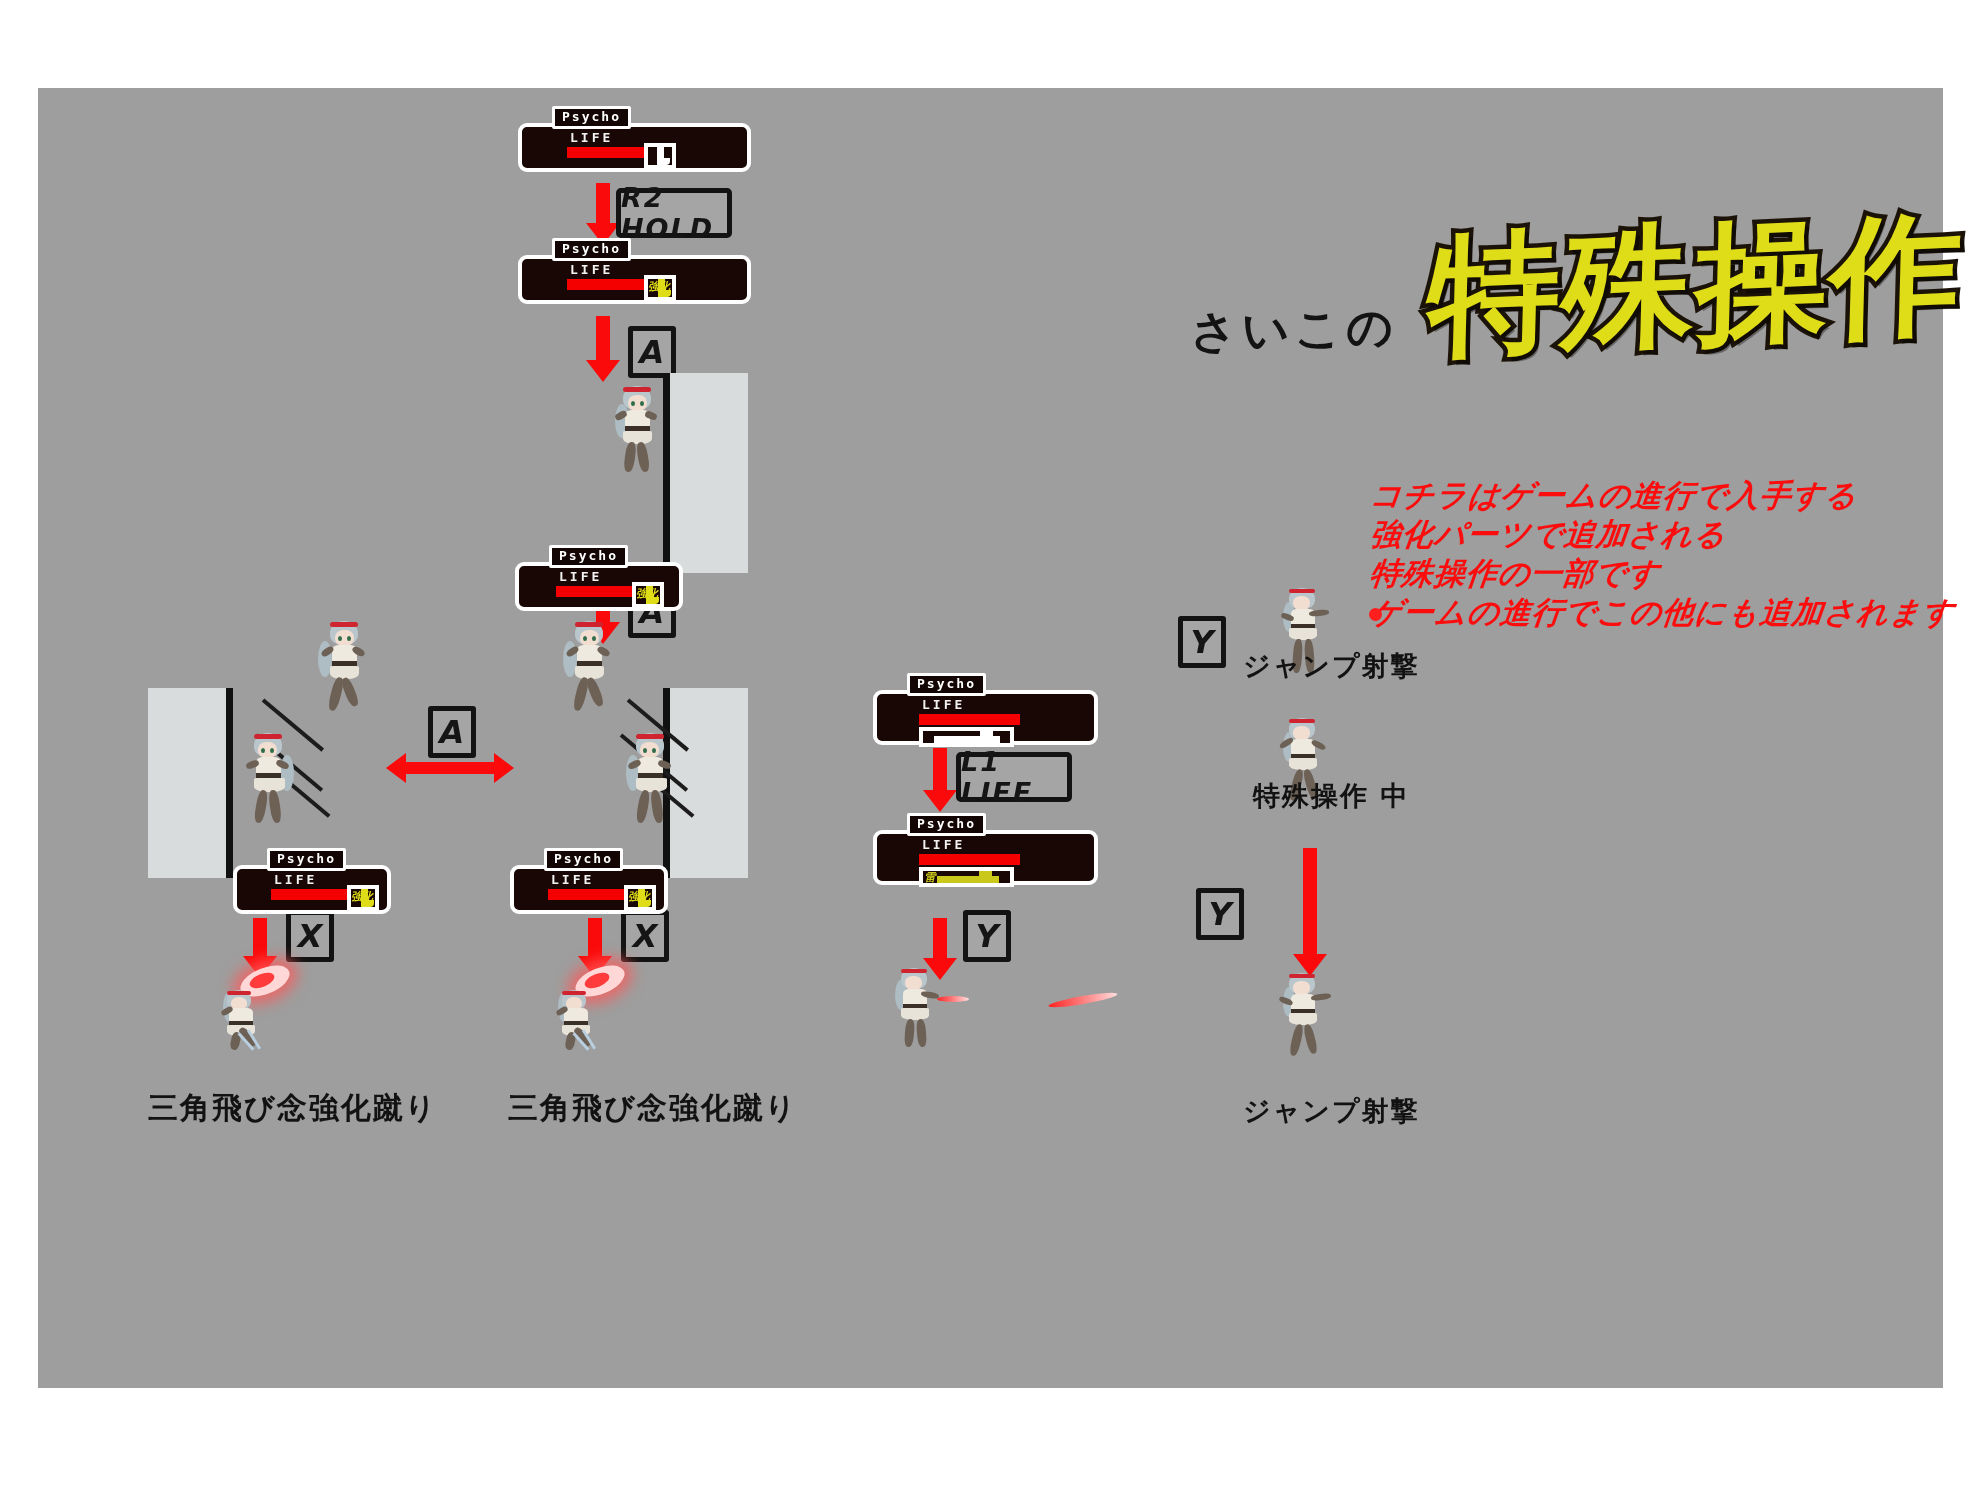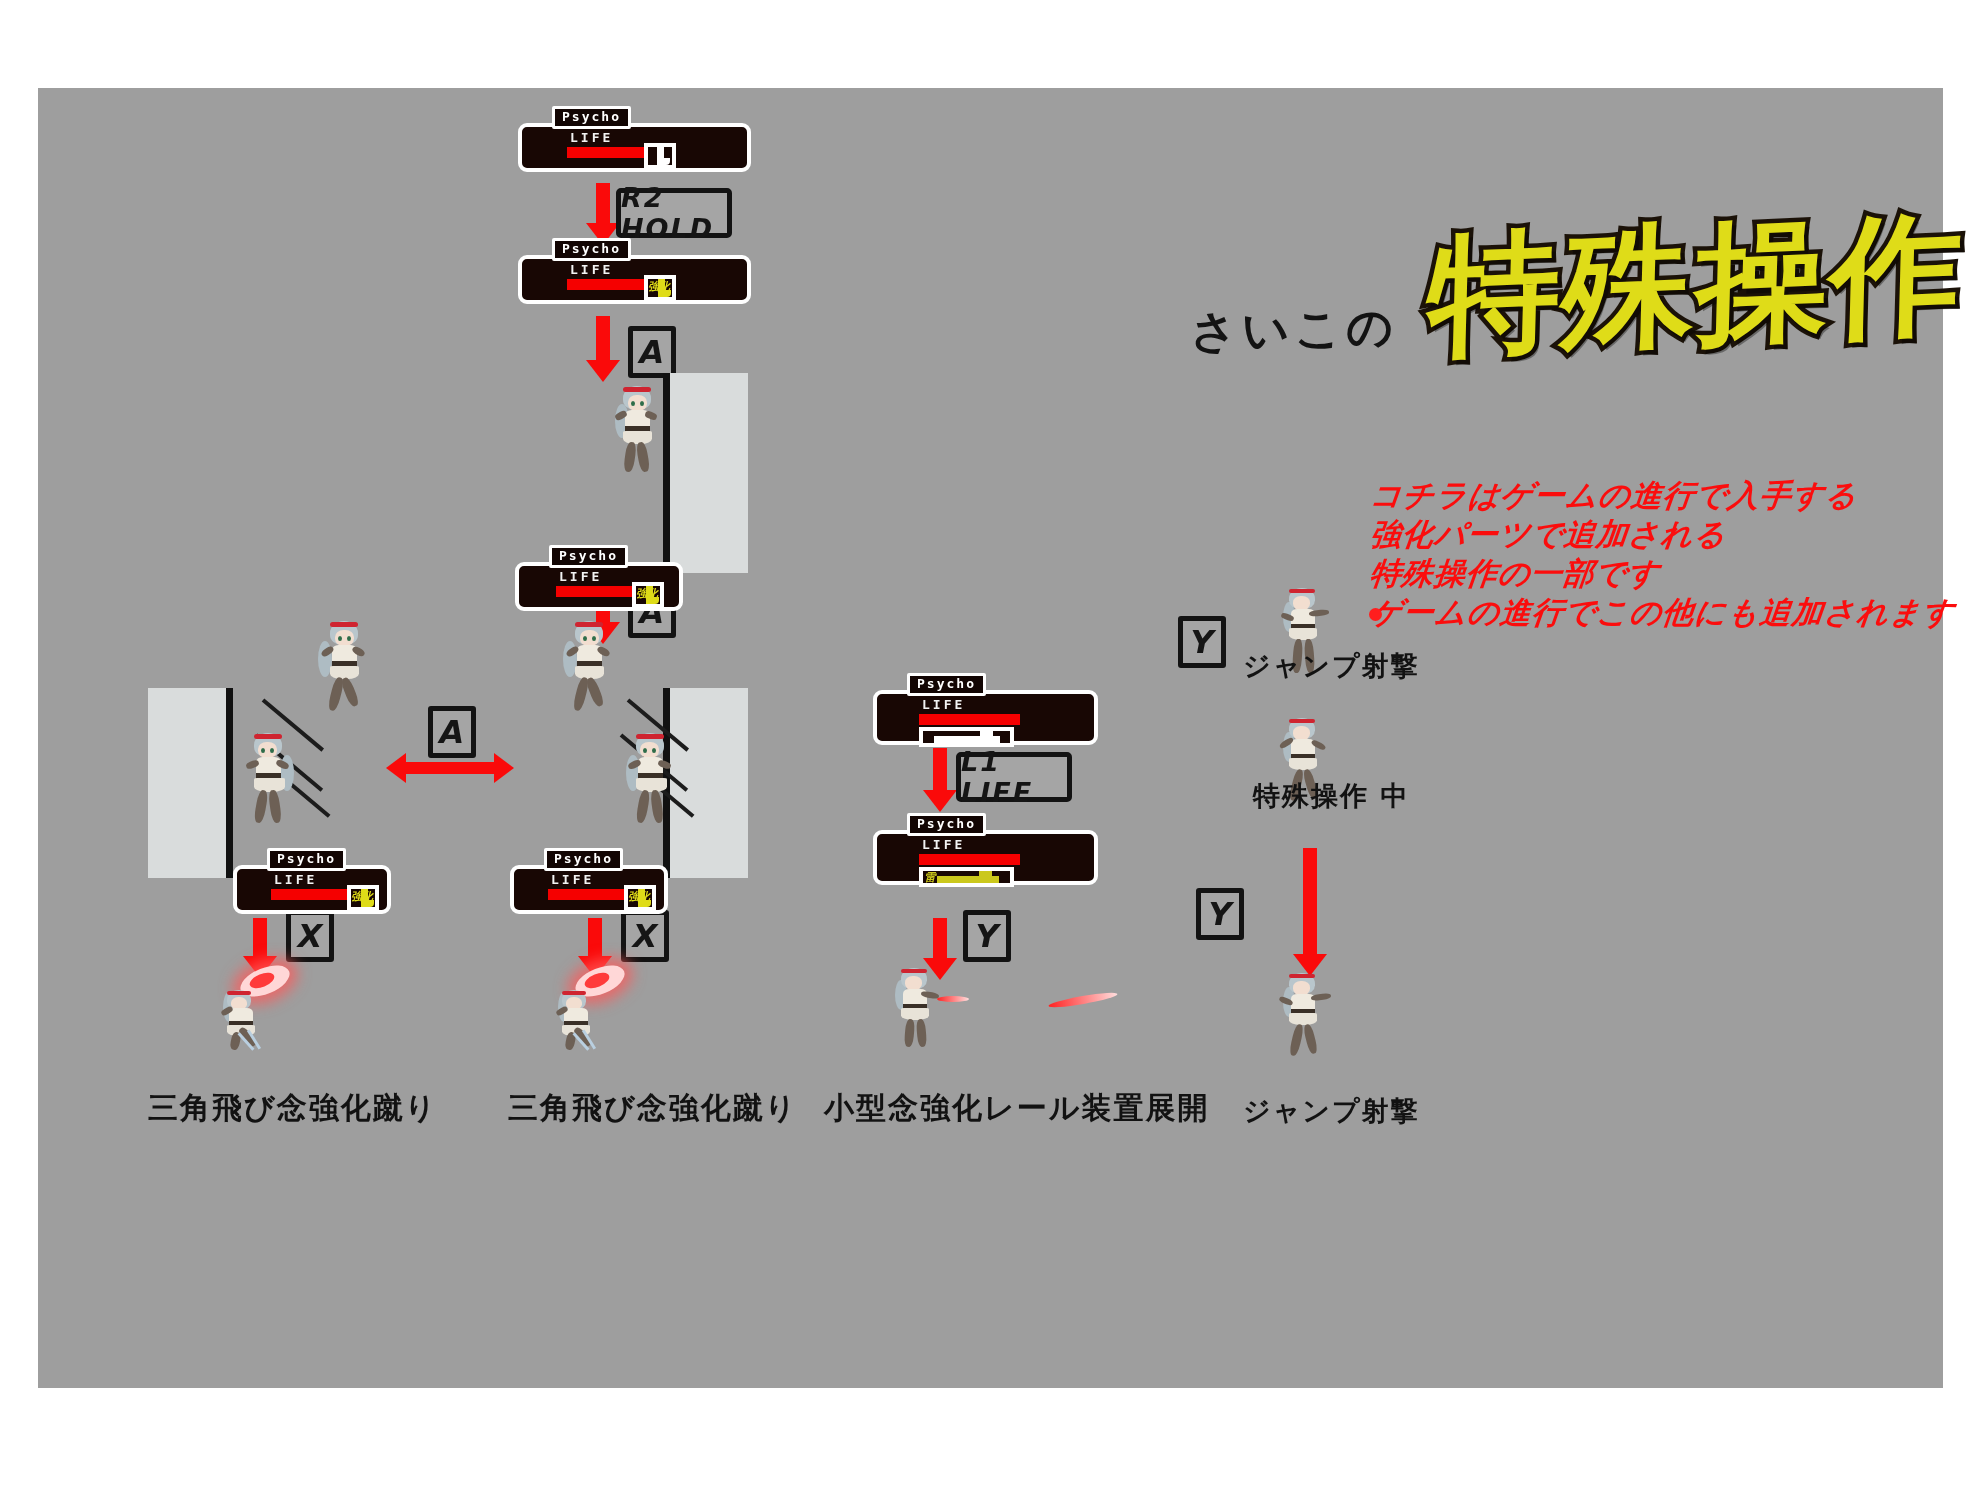--- a/index.html
+++ b/index.html
@@ -436,21 +436,20 @@
       <i class="torso" style="left:10px;top:21px;width:24px;height:18px;"></i>
       <i class="belt" style="left:10px;top:36px;width:24px;height:5px;"></i>
       <i class="skirt" style="left:8px;top:40px;width:28px;height:12px;"></i>
       <i class="arm" style="left:28px;top:24px;width:18px;height:6px;transform:rotate(10deg);"></i>
       <i class="leg" style="left:12px;top:51px;width:9px;height:28px;transform:rotate(5deg);"></i>
       <i class="leg" style="left:24px;top:51px;width:9px;height:28px;transform:rotate(-5deg);"></i>
       <i class="fx-beam" style="left:44px;top:28px;width:32px;height:6px;"></i>
     </div>
     <div class="fx-beam" style="left:1010px;top:908px;width:70px;height:8px;transform:rotate(-10deg);"></div>
 
-    <div class="cap" style="left:786px;top:1000px;">小型念強化レール装置展開</div>
 
     <div class="keybox sq" style="left:1140px;top:528px;">Y</div>
 
     <div class="chr" style="left:1243px;top:500px;width:60px;height:90px;">
       <i class="hairtail" style="left:2px;top:14px;width:12px;height:30px;"></i>
       <i class="hair" style="left:8px;top:0;width:26px;height:21px;"></i>
       <i class="band" style="left:8px;top:1px;width:26px;height:4px;border-radius:3px;"></i>
       <i class="face" style="left:12px;top:8px;width:17px;height:14px;"></i>
       <i class="torso" style="left:10px;top:21px;width:24px;height:18px;"></i>
       <i class="belt" style="left:10px;top:36px;width:24px;height:5px;"></i>

